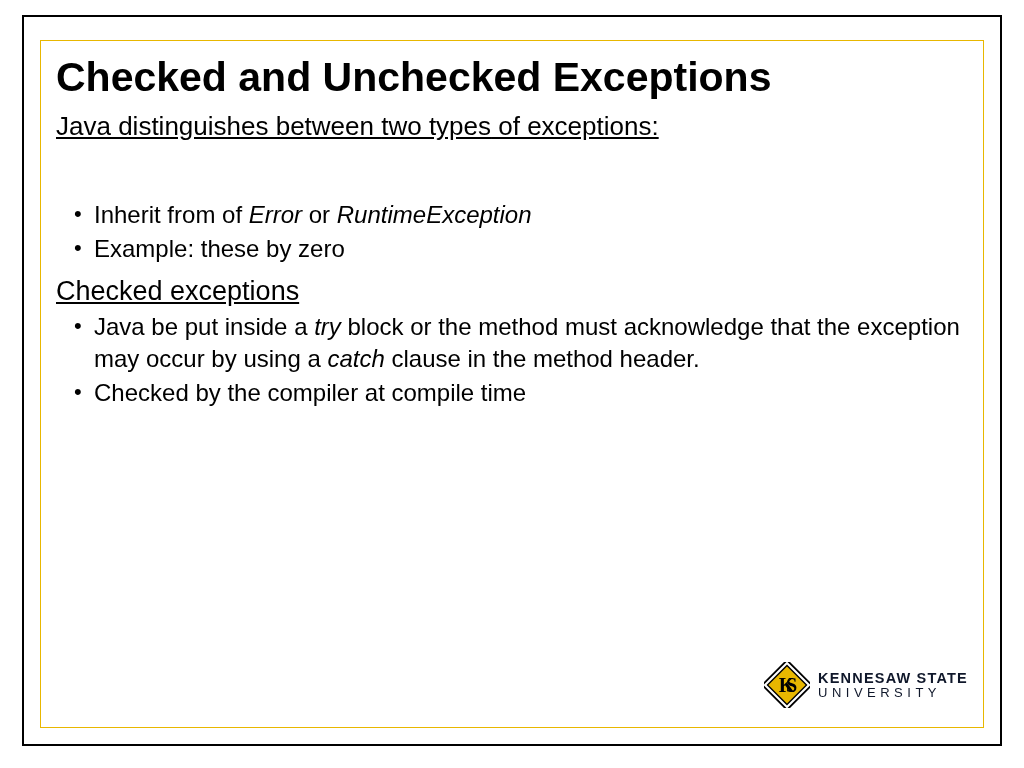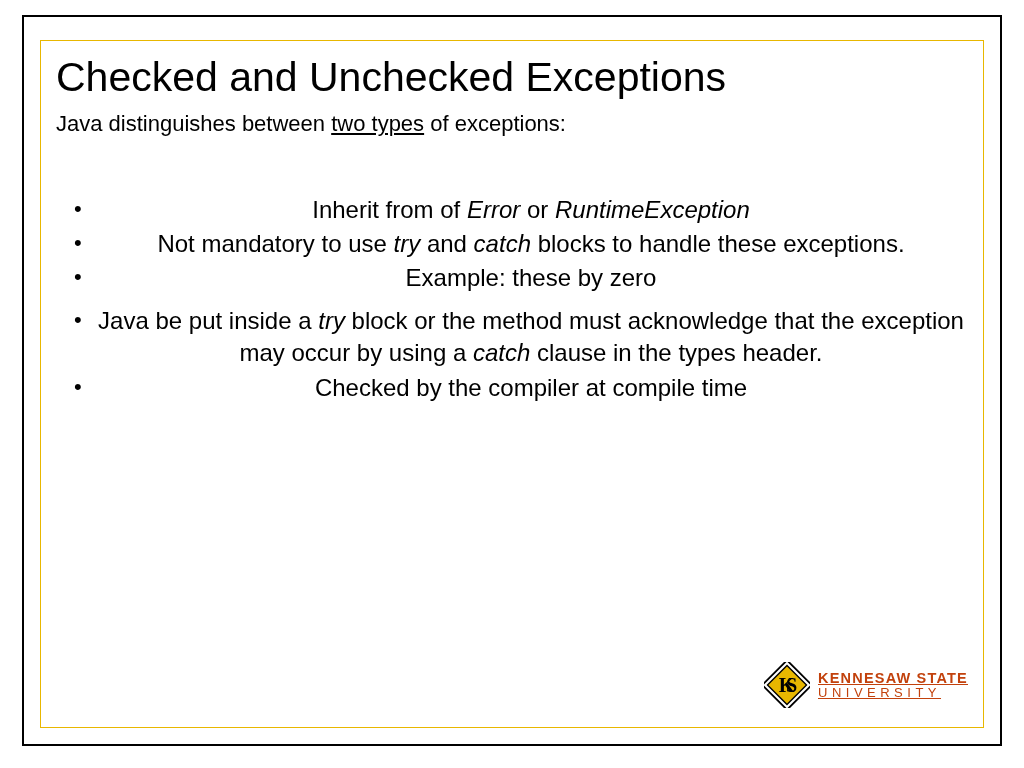--- a/index.html
+++ b/index.html
@@ -30,46 +30,46 @@
   .content {
     position: absolute;
     top: 55px;
     left: 56px;
     right: 56px;
     bottom: 56px;
     color: #000;
   }
   h1 {
     font-size: 41px;
-    font-weight: normal;
+    font-weight: bold;
     line-height: 1.1;
     margin-bottom: 10px;
   }
   .intro {
-    font-size: 22px;
+    font-size: 26px;
     line-height: 1.3;
     margin-bottom: 55px;
+    text-decoration: underline;
   }
   .u { text-decoration: underline; }
   .section-head {
     font-size: 27px;
     text-decoration: underline;
     margin-bottom: 4px;
   }
   ul {
     list-style: none;
     padding-left: 38px;
     margin-bottom: 10px;
   }
   li {
     font-size: 24px;
     line-height: 1.35;
     position: relative;
     margin-bottom: 2px;
-    text-align: center;
   }
   li::before {
     content: "•";
     position: absolute;
     left: -20px;
     font-size: 22px;
   }
   .it { font-style: italic; }
   .logo {
     position: absolute;
@@ -78,21 +78,21 @@
     display: flex;
     align-items: center;
     gap: 8px;
   }
   .logo-mark {
     width: 46px;
     height: 46px;
     position: relative;
   }
   .logo-mark svg { width: 100%; height: 100%; }
-  .logo-text { line-height: 1; color: #c2410c; text-decoration: underline; }
+  .logo-text { line-height: 1; color: #0f172a; }
   .logo-top {
     font-size: 14.5px;
     font-weight: 800;
     letter-spacing: 1.2px;
   }
   .logo-bot {
     font-size: 13px;
     font-weight: 300;
     letter-spacing: 4.5px;
   }
@@ -108,29 +108,27 @@
   <h1>Checked and Unchecked Exceptions</h1>
 
   <p class="intro">
     <span>Java distinguishes between </span><span class="u">two types</span><span> of exceptions:</span>
   </p>
 
   <ul>
     <li>
       <span>Inherit from of </span><span class="it">Error</span><span> or </span><span class="it">RuntimeException</span>
     </li>
-    <li>
-      <span>Not mandatory to use </span><span class="it">try</span><span> and </span><span class="it">catch</span><span> blocks to handle these exceptions.</span>
-    </li>
     <li>Example: these by zero</li>
   </ul>
 
+  <div class="section-head">Checked exceptions</div>
   <ul>
     <li>
-      <span>Java be put inside a </span><span class="it">try</span><span> block or the method must acknowledge that the exception may occur by using a </span><span class="it">catch</span><span> clause in the types header.</span>
+      <span>Java be put inside a </span><span class="it">try</span><span> block or the method must acknowledge that the exception may occur by using a </span><span class="it">catch</span><span> clause in the method header.</span>
     </li>
     <li>Checked by the compiler at compile time</li>
   </ul>
 
   <div class="logo">
     <div class="logo-mark">
       <svg viewBox="0 0 50 50">
         <rect x="6" y="6" width="38" height="38" fill="none" stroke="#000" stroke-width="2" transform="rotate(45 25 25)"></rect>
         <rect x="10" y="10" width="30" height="30" fill="#e8b700" stroke="#000" stroke-width="1.5" transform="rotate(45 25 25)"></rect>
         <text x="16" y="33" font-family="Georgia,serif" font-size="22" font-weight="bold" fill="#000">K</text>

